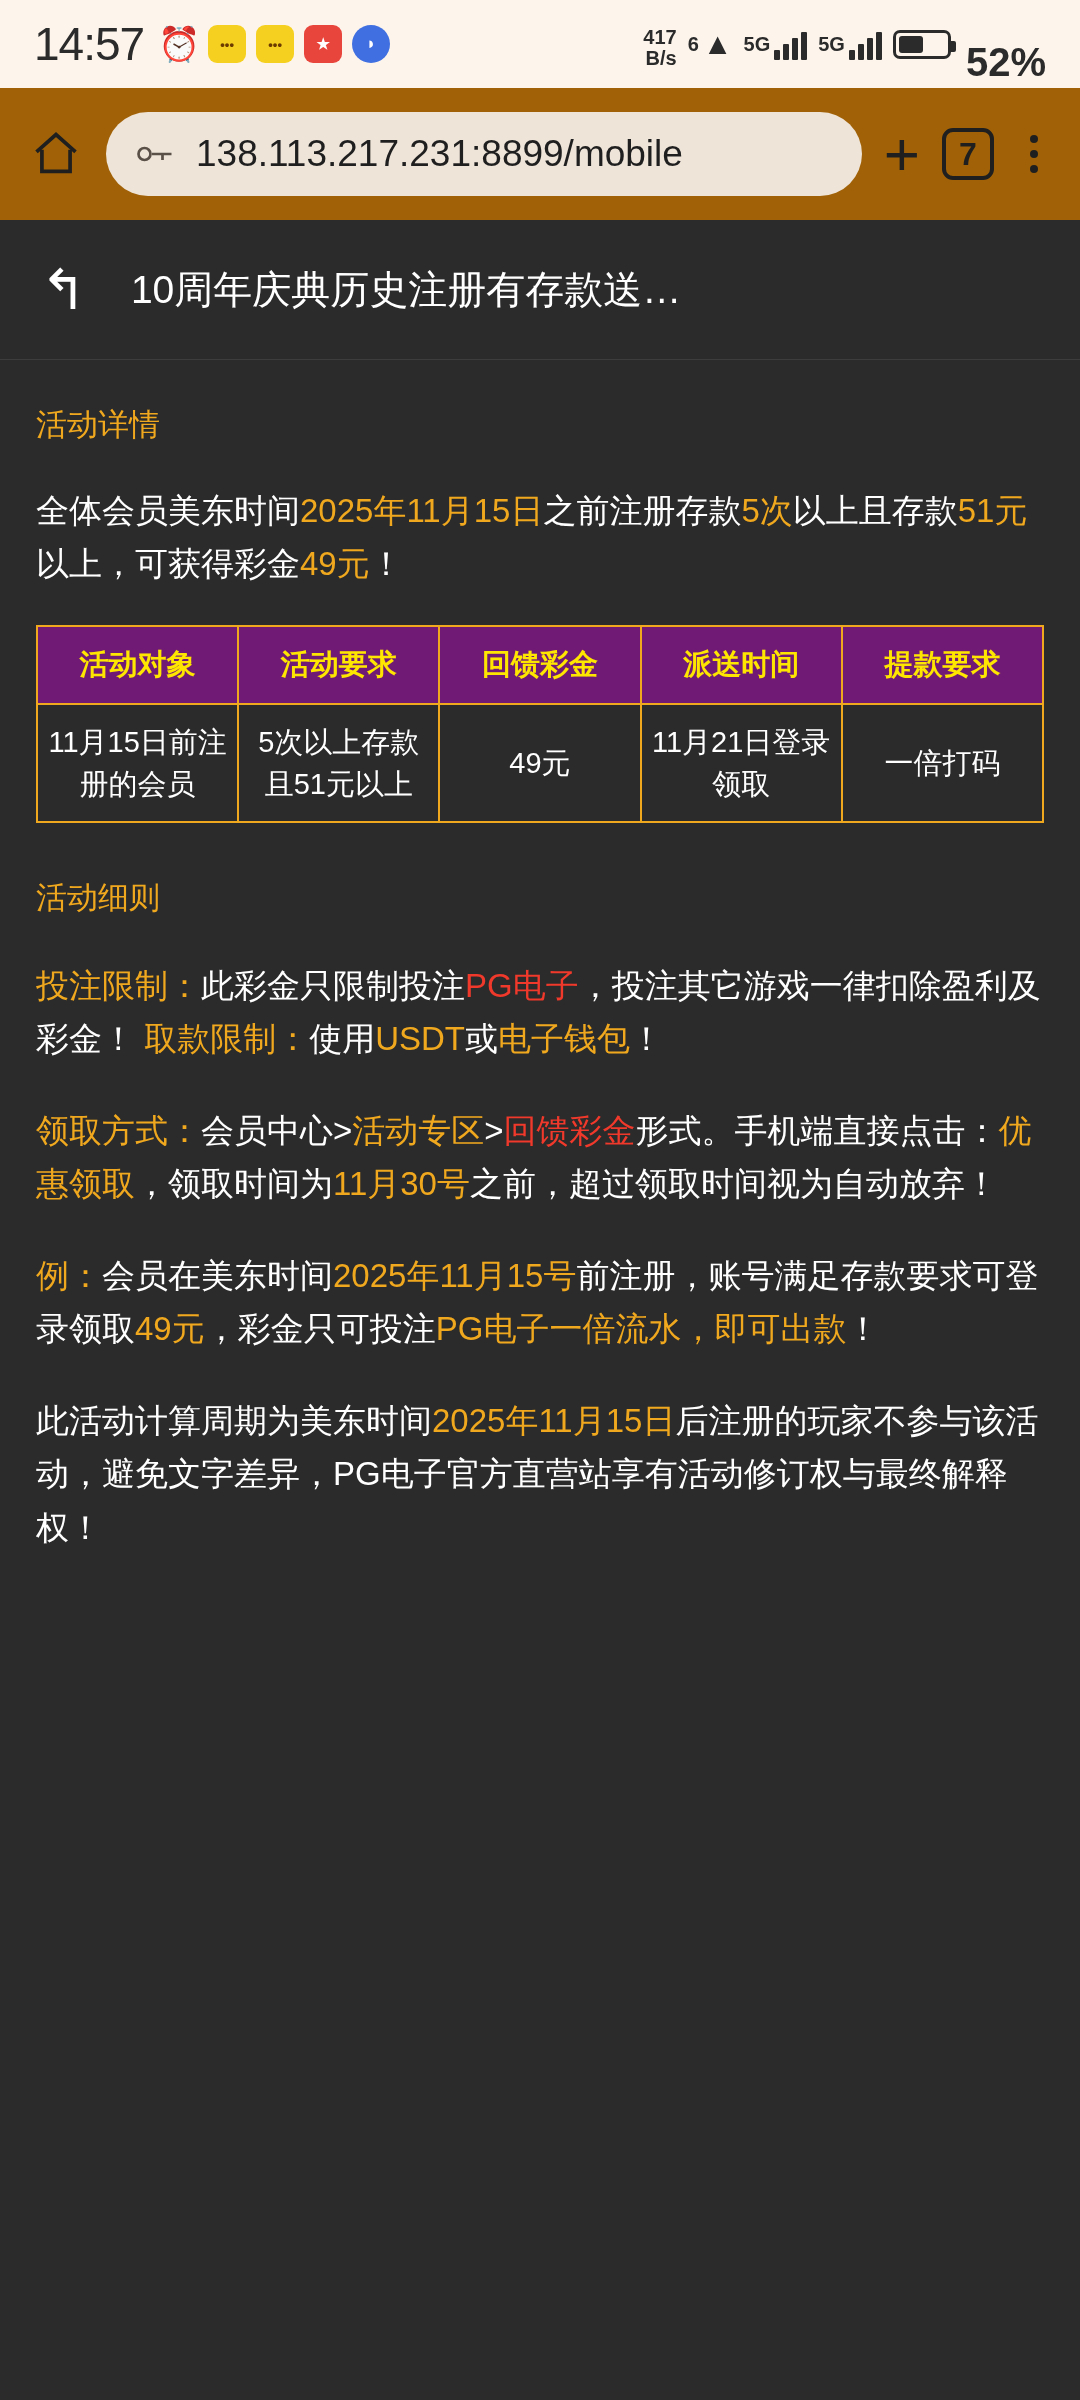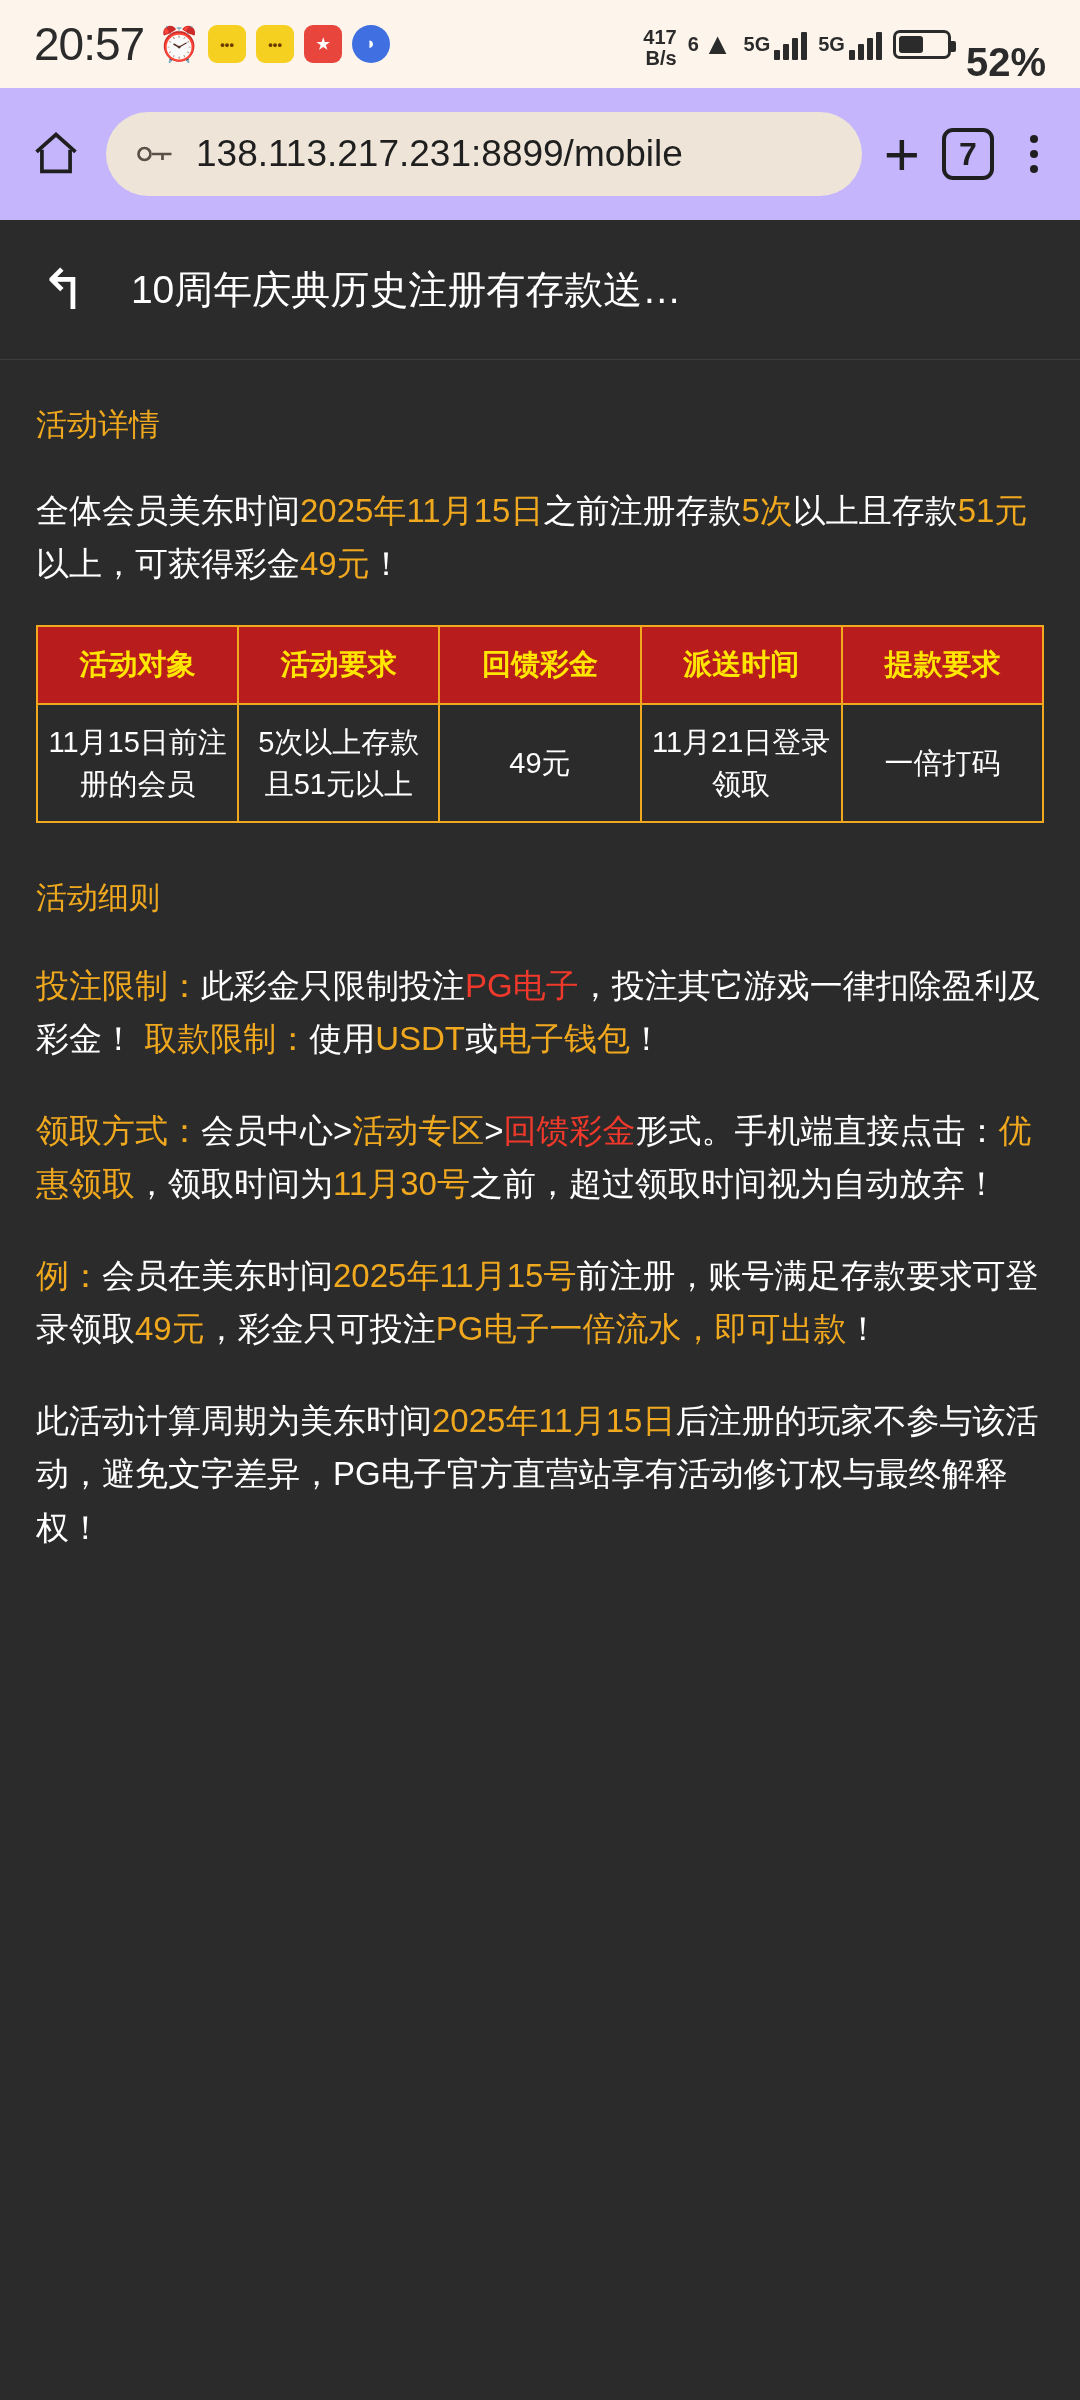--- a/index.html
+++ b/index.html
@@ -75,21 +75,21 @@
   .battery::after {
     content:''; position:absolute; right:-8px; top:8px;
     width:5px; height:11px; background:#2b2b2b; border-radius:0 2px 2px 0;
   }
   .battery i { display:block; height:100%; width:52%; background:#2b2b2b; border-radius:3px; }
   .batt-pct { font-size: 40px; font-weight: 600; margin-left: 4px; margin-top: 36px; }
 
   
   .chrome {
     height: 132px;
-    background: #c4b5fd;
+    background: #a16207;
     display: flex;
     align-items: center;
     padding: 0 28px;
     gap: 22px;
   }
   .home-icon { width: 56px; height: 56px; display:flex; align-items:center; justify-content:center; }
   .omnibox {
     flex: 1;
     height: 84px;
     background: #eee4d8;
@@ -152,21 +152,21 @@
   .hl-red { color: #f0392b; }
 
   
   table.act-table {
     width: 100%;
     border-collapse: collapse;
     margin: 22px 0 40px 0;
     table-layout: fixed;
   }
   table.act-table th {
-    background: #b91c1c;
+    background: #701a75;
     color: #ffe600;
     font-size: 29px;
     font-weight: bold;
     padding: 18px 6px;
     border: 2px solid #f0a81e;
     text-align: center;
     white-space: nowrap;
     margin-top: 44px;
   }
   table.act-table td {
@@ -188,21 +188,21 @@
     font-size: 33px;
     line-height: 1.62;
     margin-bottom: 38px;
     color: #ffffff;
   }
 </style>
 </head>
 <body>
 
 <div class="statusbar">
-  <div class="status-clock">20:57</div>
+  <div class="status-clock">14:57</div>
   <div class="status-left-icons">
     <div class="ic ic-alarm">⏰</div>
     <div class="ic ic-y1">
         <span>•••</span>
       </div>
     <div class="ic ic-y2">
         <span>•••</span>
       </div>
     <div class="ic ic-red">★</div>
     <div class="ic ic-blue">◗</div>

